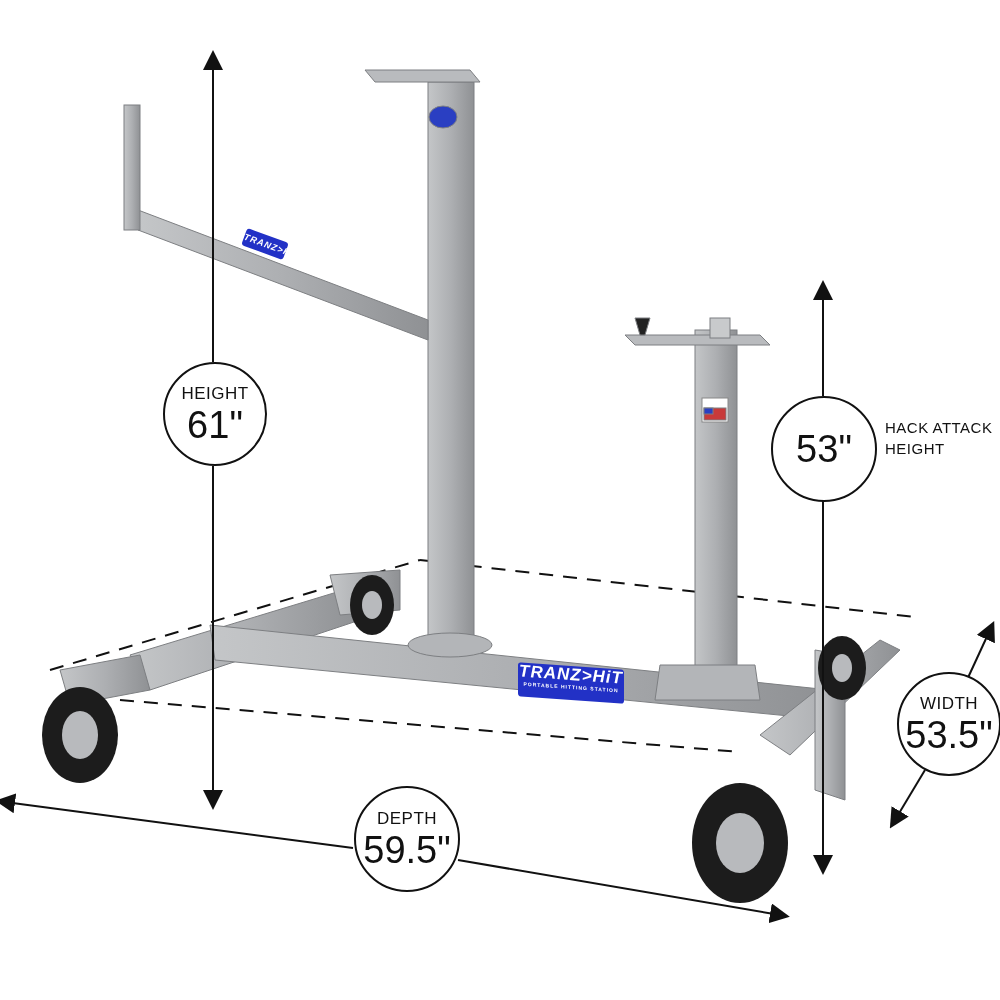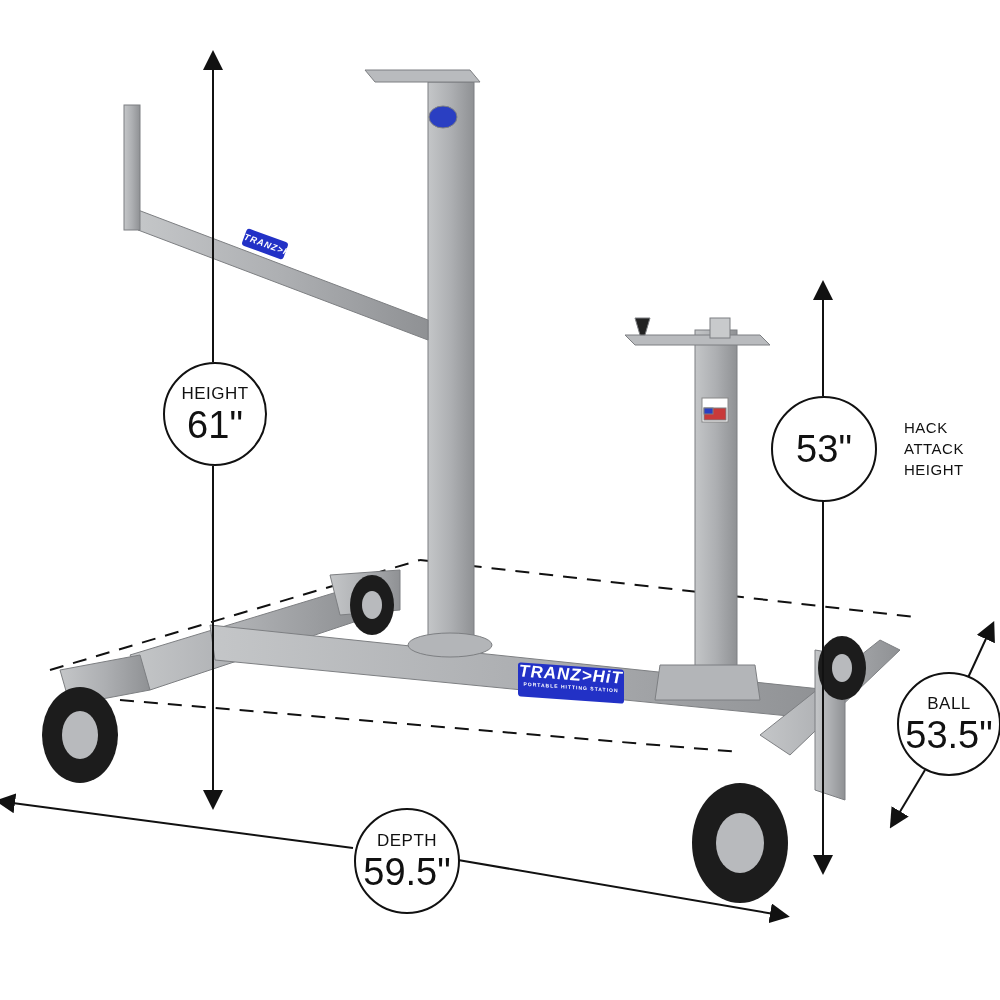--- a/index.html
+++ b/index.html
@@ -102,26 +102,26 @@
 </div>
 
 <div class="dim-circle" style="left:163px;top:362px;width:100px;height:100px;">
   <div class="dim-label">HEIGHT</div>
   <div class="dim-value">61"</div>
 </div>
 
 <div class="dim-circle" style="left:771px;top:396px;width:102px;height:102px;">
   <div class="dim-value" style="margin:0">53"</div>
 </div>
-<div class="side-note" style="left:904px;top:417px;">
+<div class="side-note" style="left:885px;top:417px;">
   <div>HACK ATTACK</div>
   <div>HEIGHT</div>
 </div>
 
 <div class="dim-circle" style="left:897px;top:672px;width:100px;height:100px;">
-  <div class="dim-label">BALL</div>
+  <div class="dim-label">WIDTH</div>
   <div class="dim-value">53.5"</div>
 </div>
 
-<div class="dim-circle" style="left:354px;top:808px;width:102px;height:102px;">
+<div class="dim-circle" style="left:354px;top:786px;width:102px;height:102px;">
   <div class="dim-label">DEPTH</div>
   <div class="dim-value">59.5"</div>
 </div>
 
 </body></html>

